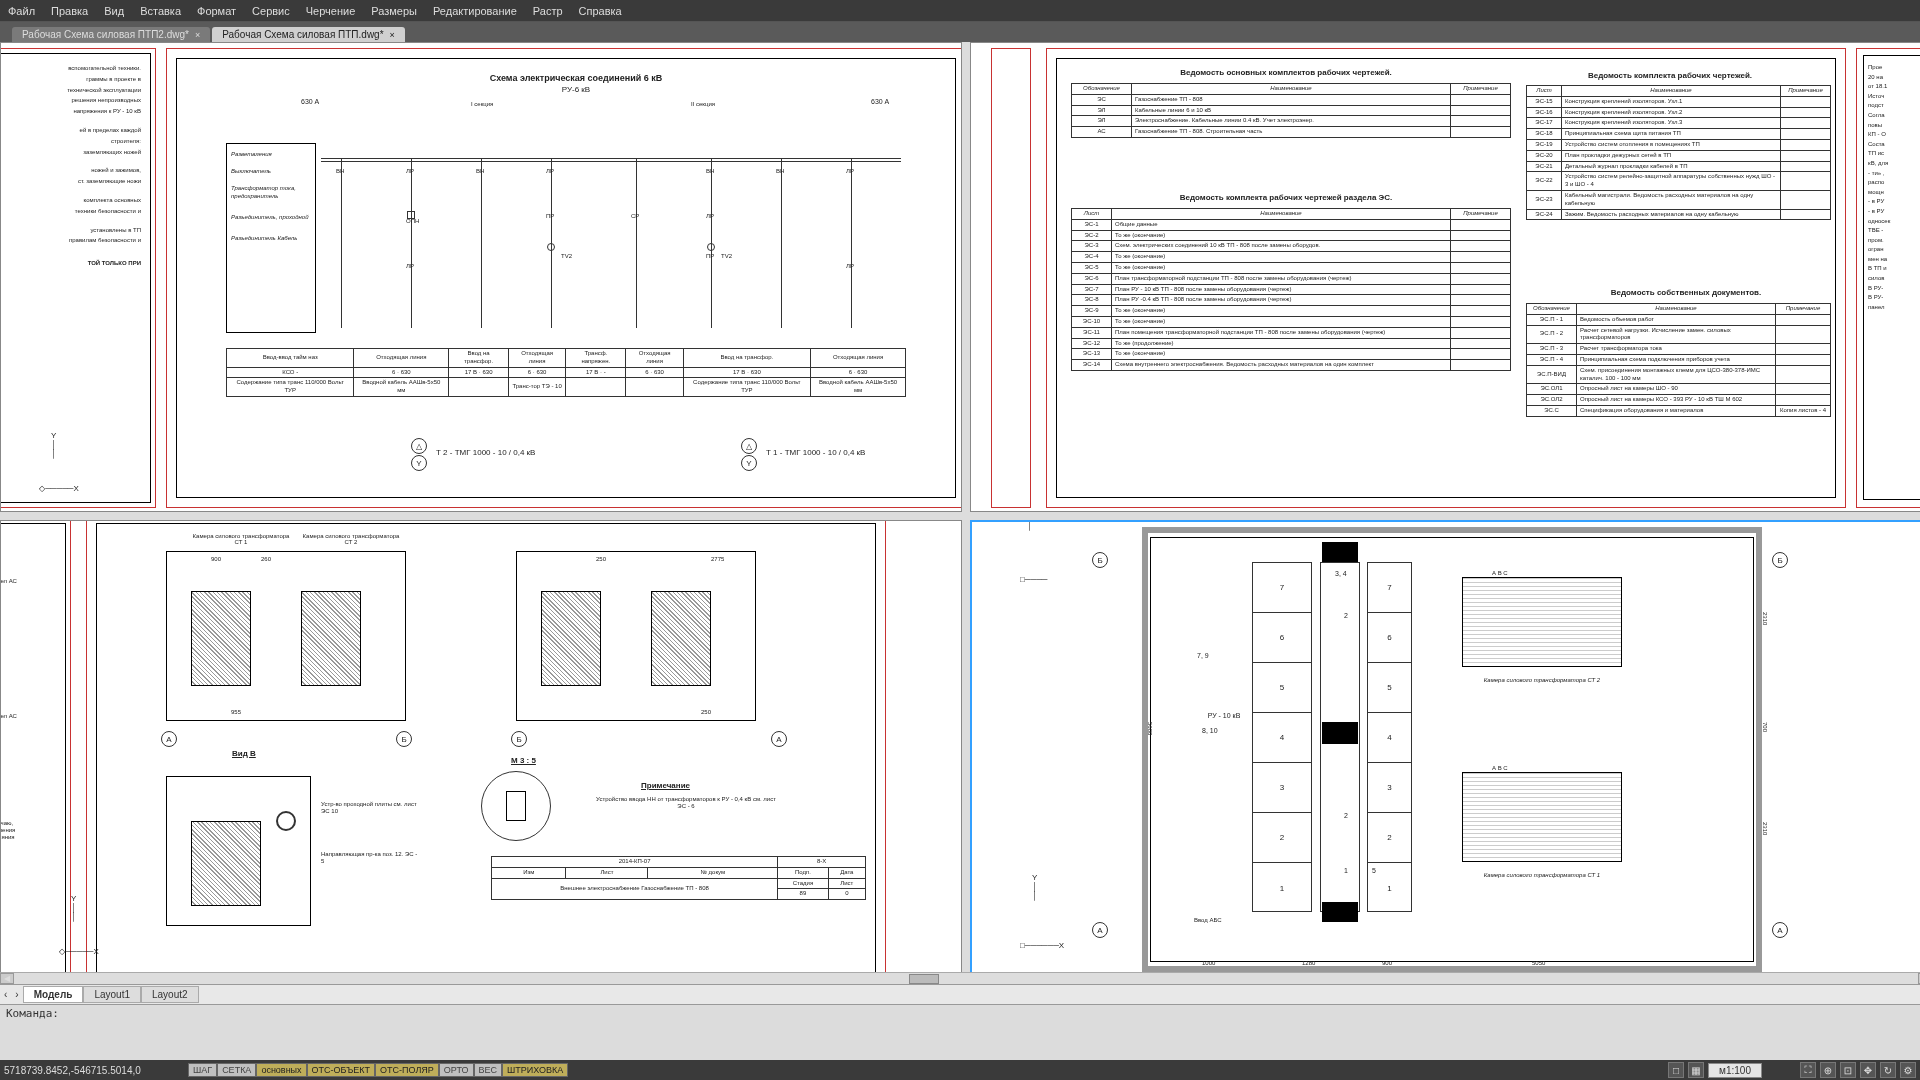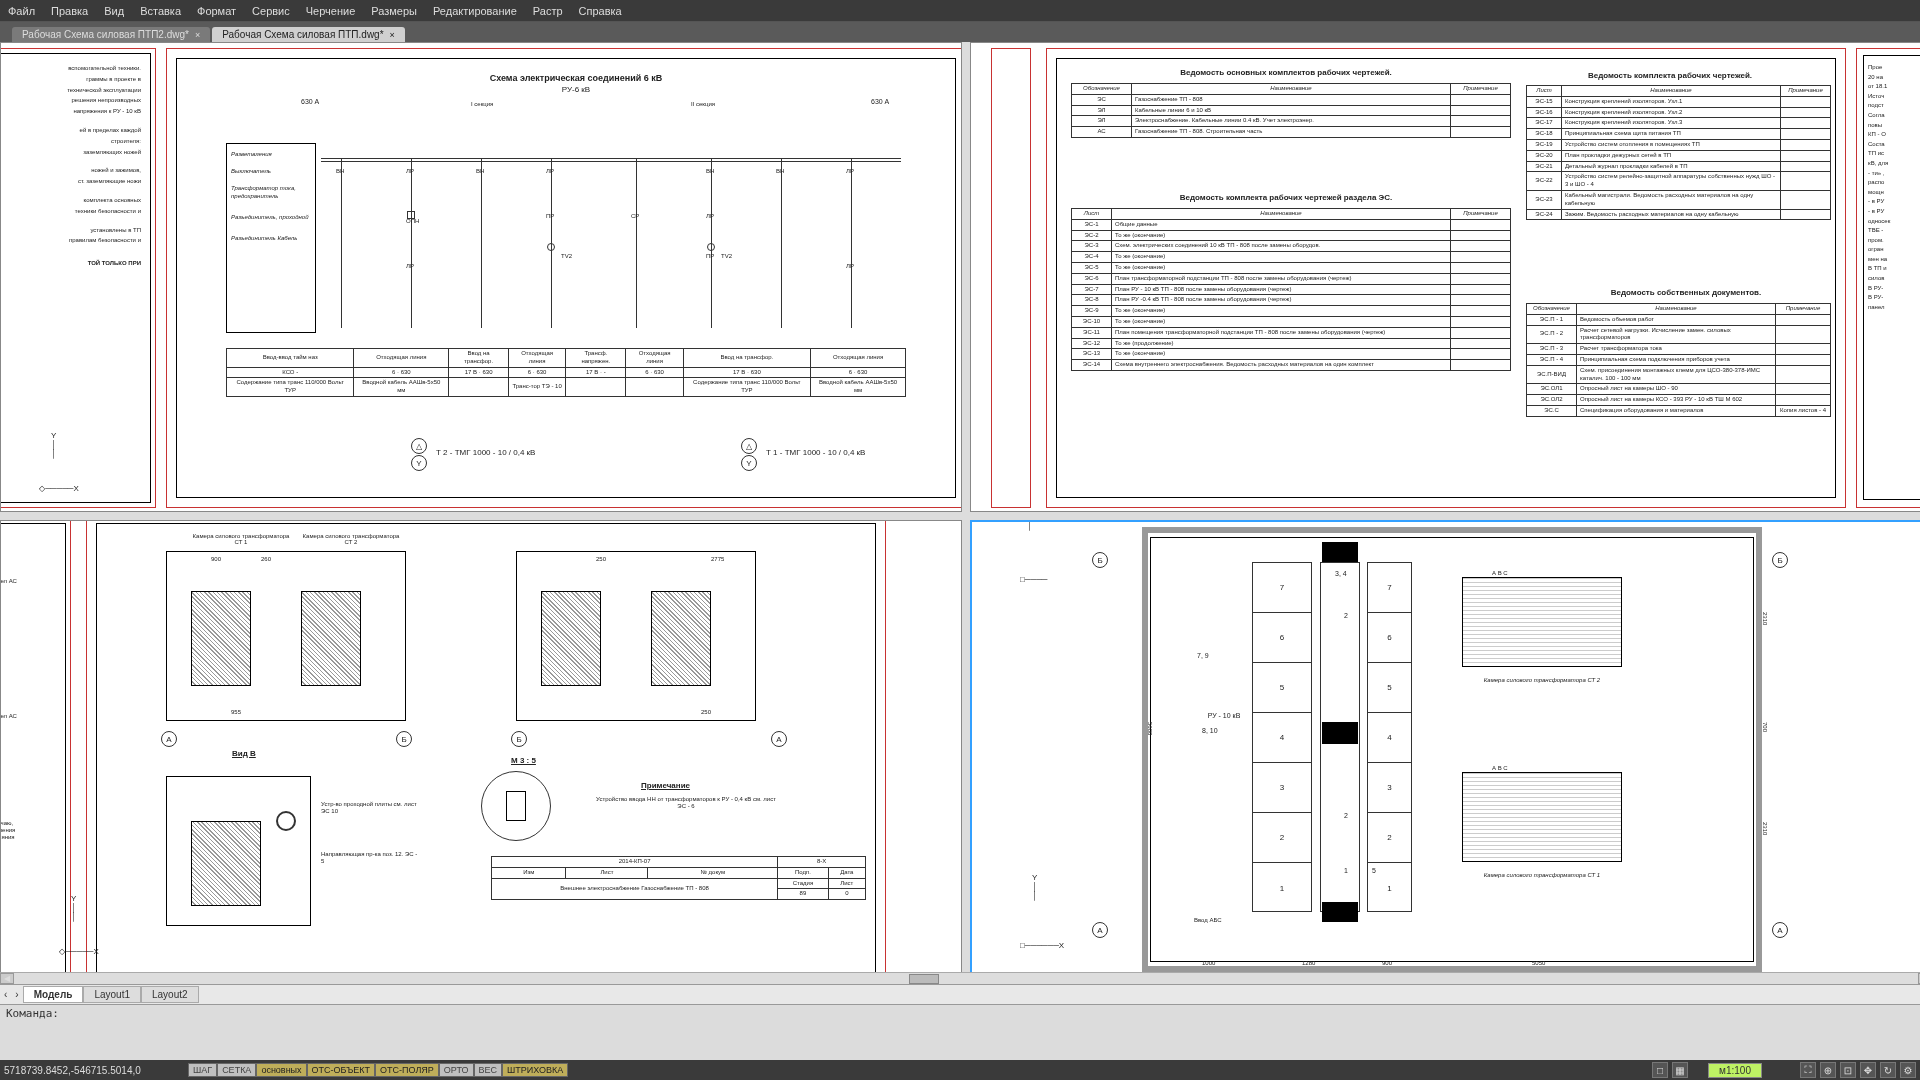--- a/index.html
+++ b/index.html
@@ -44,21 +44,21 @@
   .cmdwin { background: #dcdcdc; height: 56px; color: #333; font-family: monospace; font-size: 11px; padding: 2px 6px; border-top: 1px solid #999; line-height: 1.25; overflow: hidden; }
   
   .statusbar { background: #3a3a3a; height: 20px; display: flex; align-items: center; padding: 0 4px; gap: 4px; font-size: 10px; }
   .statusbar .coords { color: #ddd; min-width: 180px; }
   .status-toggles { display: flex; gap: 0; }
   .tog { padding: 1px 4px; border: 1px solid #666; background: #888; color: #fff; font-size: 9px; cursor: pointer; }
   .tog.on { background: #bfae5a; color: #222; }
   .tog.off { background: #c0c0c0; color: #444; }
   .status-right { margin-left: auto; display: flex; gap: 4px; align-items: center; }
   .status-icon { width: 16px; height: 16px; border: 1px solid #777; display: inline-flex; align-items: center; justify-content: center; cursor: pointer; background:#555;}
-  .scale-box { background: #bef264; color:#333; padding: 1px 10px; border: 1px solid #888; margin-left: 16px;}
+  .scale-box { background: #e5e5e5; color:#333; padding: 1px 10px; border: 1px solid #888;}
   
   .eq-sym { position:absolute; width:8px; height:8px; border:1px solid #333; }
   .txt-block { position:absolute; font-size:6px; color:#222; line-height:1.2; }
   
   .scrollbar-h { position:absolute; bottom:0; left:0; right:0; height:12px; background:#ddd; border-top:1px solid #aaa; display:flex;}
   .sb-arrow{ width:14px; background:#ccc; border:1px solid #999; display:flex; align-items:center; justify-content:center; font-size:8px; cursor:pointer;}
   .sb-track{ flex:1; position:relative;}
   .sb-thumb{ position:absolute; height:10px; top:1px; background:#bbb; border:1px solid #888;}
 </style>
 </head>

